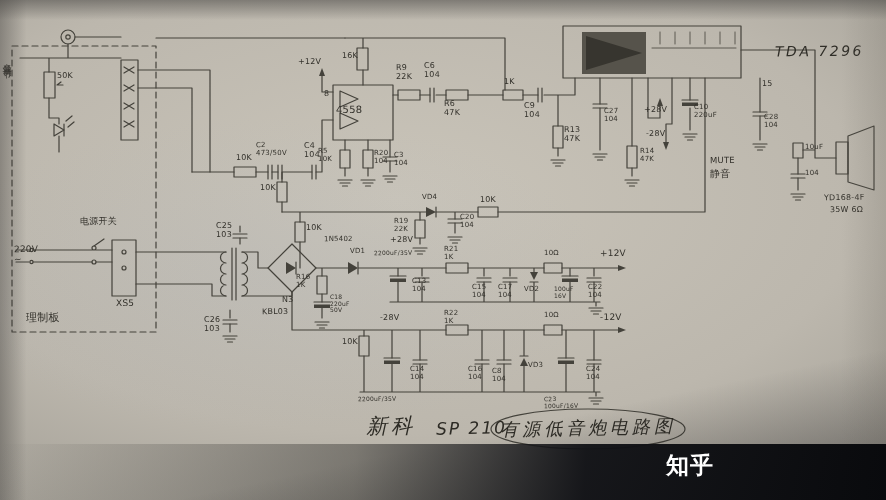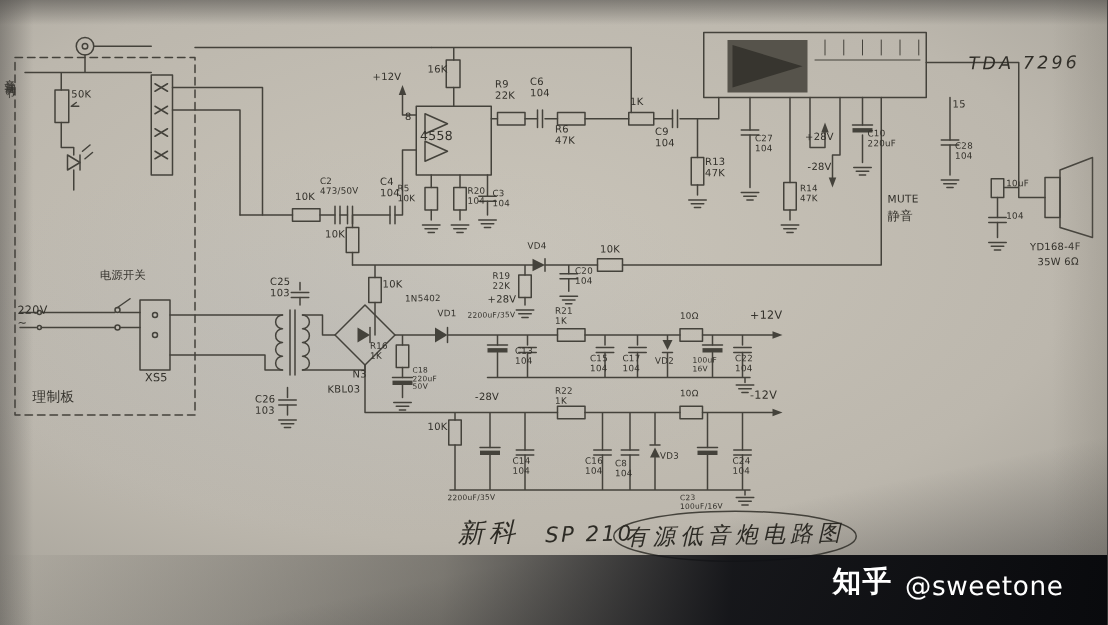--- a/index.html
+++ b/index.html
@@ -296,16 +296,15 @@
 
 <span class="cap" style="left:366px;top:412px;font-size:21px">新科</span>
 <span class="cap" style="left:436px;top:418px;font-size:17px;letter-spacing:2px">SP 210</span>
 <span class="cap" style="left:500px;top:416px;font-size:18px">有源低音炮电路图</span>
 
 <div class="vignette"></div>
 <div class="darkbar"></div>
 
 <div class="watermark">
   <span class="wm-brand">知乎</span>
-  <span class="wm-handle">@sweetone</span>
 </div>
 
 </div>
 
 </body></html>

